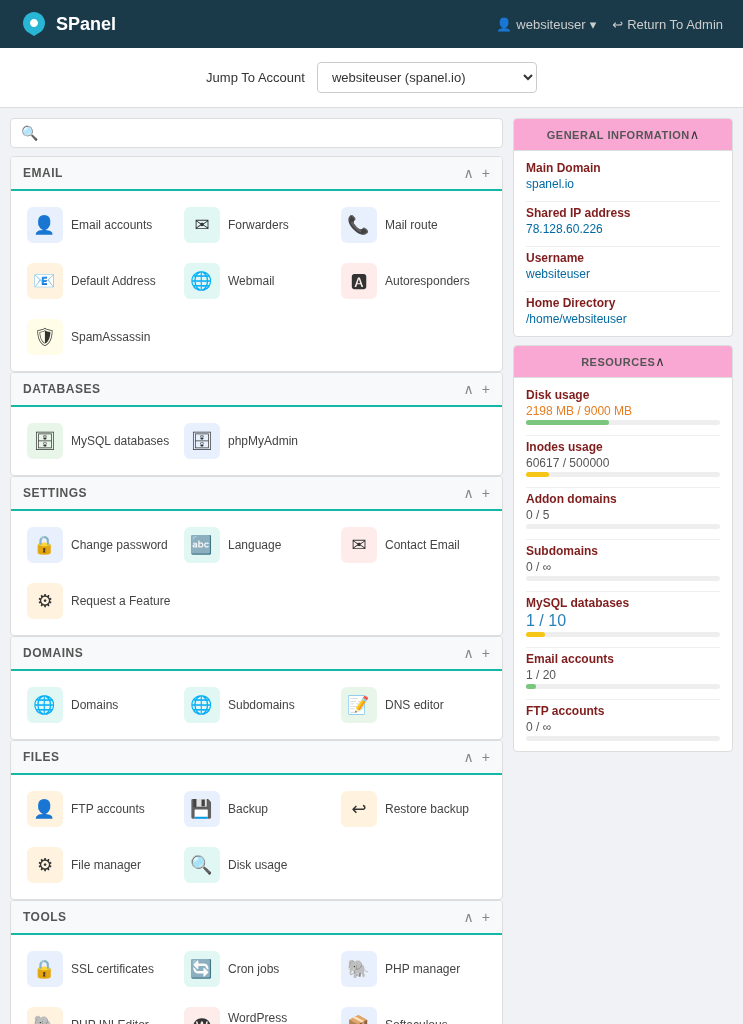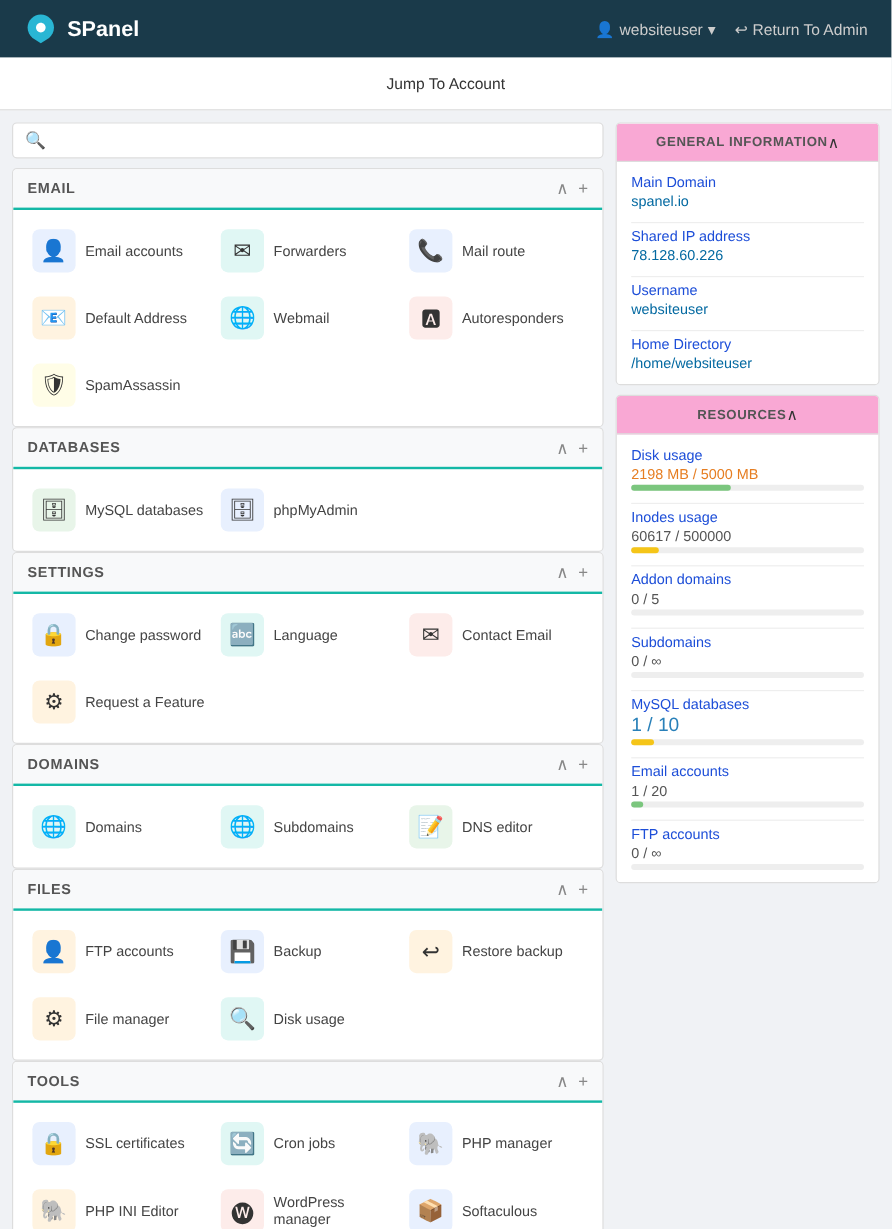--- a/index.html
+++ b/index.html
@@ -176,21 +176,21 @@
     .info-card-title {
       font-size: 11px;
       font-weight: bold;
       color: #555;
       letter-spacing: 0.5px;
     }
     .info-card-body { padding: 10px 12px; }
 
     .info-row { margin-bottom: 10px; }
     .info-row:last-child { margin-bottom: 0; }
-    .info-row-label { font-size: 12px; font-weight: normal; color: #1d4ed8; margin-bottom: 2px; }
+    .info-row-label { font-size: 12px; font-weight: bold; color: #7f1d1d; margin-bottom: 2px; }
     .info-row-value { font-size: 12px; color: #0369a1; }
     .resource-bar-bg {
       height: 5px;
       background: #eee;
       border-radius: 3px;
       width: 100%;
       margin-top: 2px;
     }
     .resource-bar-fill {
       height: 5px;
@@ -224,20 +224,23 @@
     </a>
     <a href="#">
       <span>↩</span>
       <span>Return To Admin</span>
     </a>
   </div>
 </header>
 
 <div class="jump-bar">
   <label>Jump To Account</label>
+  <select>
+    <option>websiteuser (spanel.io)</option>
+  </select>
 </div>
 
 <div class="main-container">
   <div class="left-panel">
 
     <div class="search-bar section-card">
       <span class="search-icon">🔍</span>
     </div>
 
     <div id="sections-container">
@@ -450,21 +453,21 @@
     </div>
 
     <div class="info-card">
       <div class="info-card-header">
         <span class="info-card-title">RESOURCES</span>
         <span>∧</span>
       </div>
       <div class="info-card-body" id="resources-body">
           <div class="info-row">
             <div class="info-row-label">Disk usage</div>
-            <div class="resource-value-warn">2198 MB / 5000 MB</div>
+            <div class="resource-value-warn">2198 MB / 9000 MB</div>
             <div class="resource-bar-bg">
               <div class="resource-bar-fill bar-green" style="width: 43%;"></div>
             </div>
           </div>
           <hr class="divider">
           <div class="info-row">
             <div class="info-row-label">Inodes usage</div>
             <div class="resource-value-ok">60617 / 500000</div>
             <div class="resource-bar-bg">
               <div class="resource-bar-fill bar-yellow" style="width: 12%;"></div>

